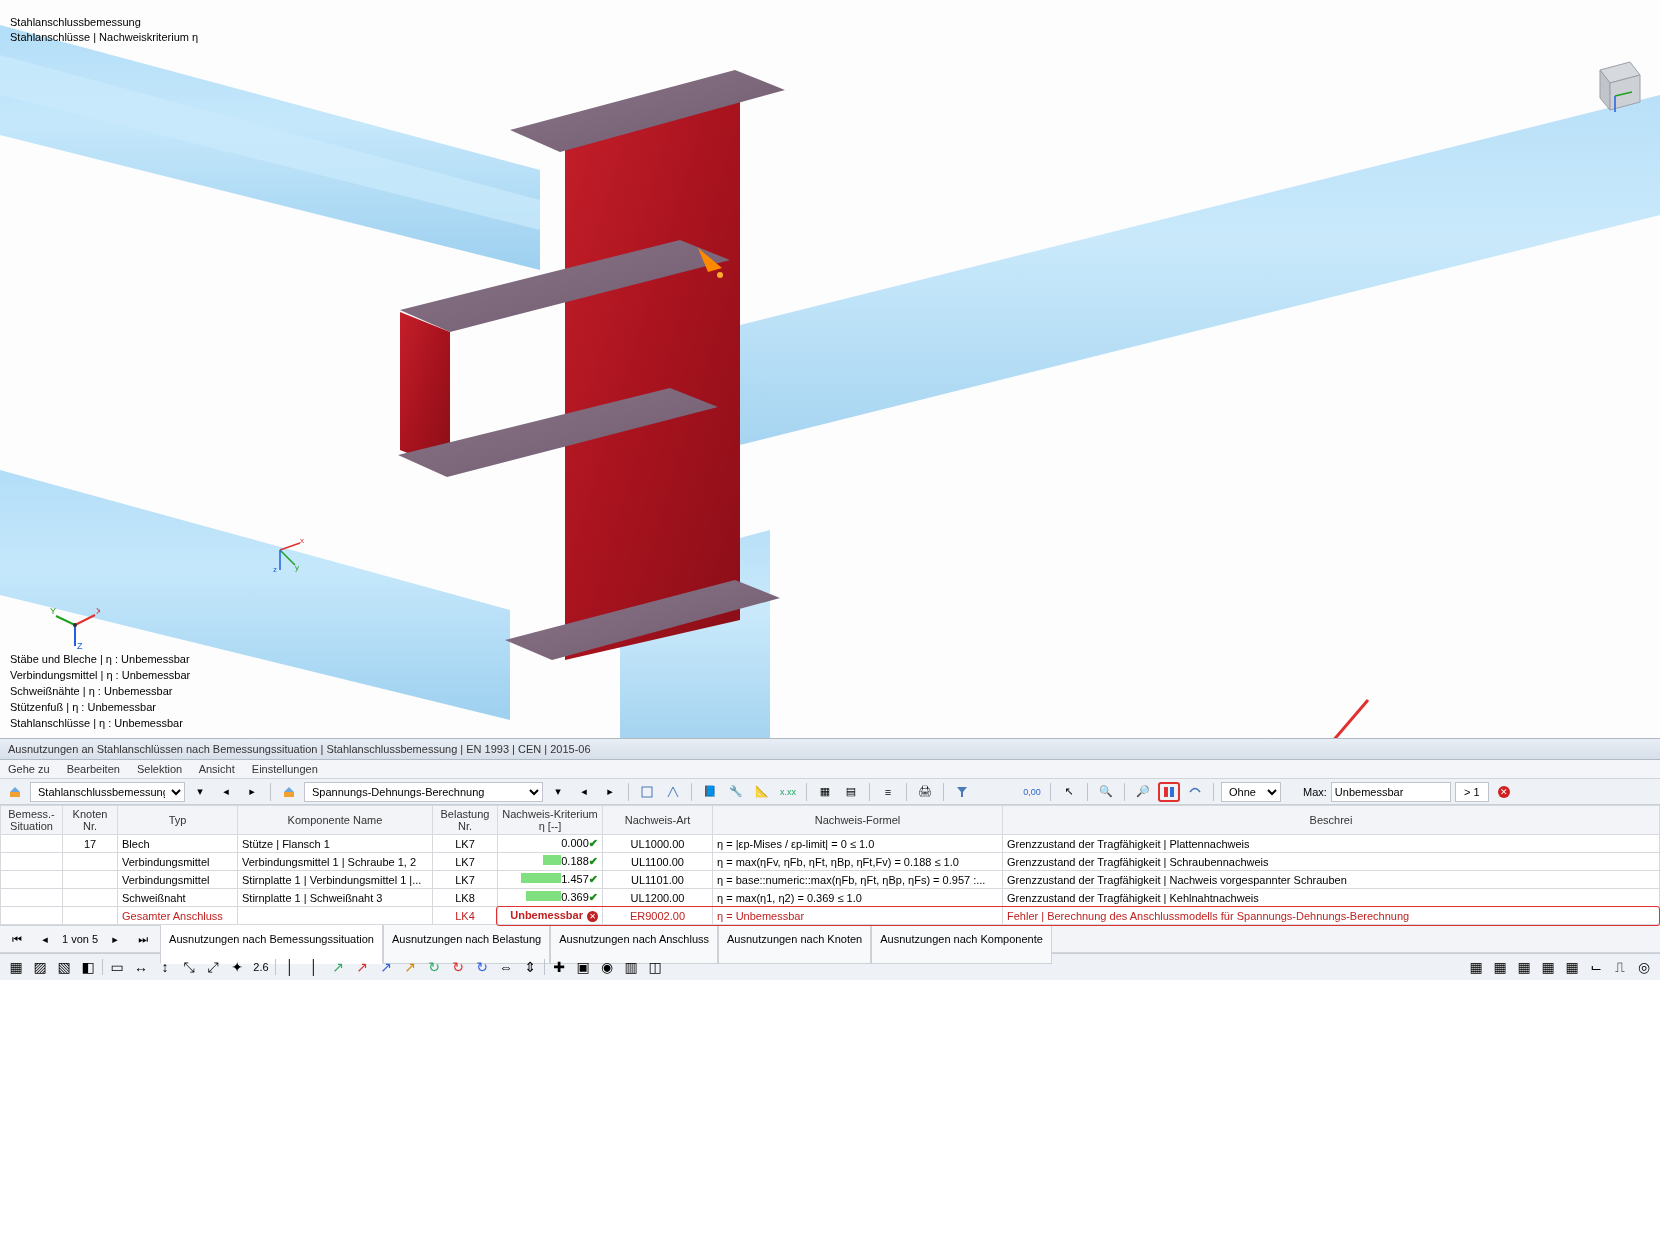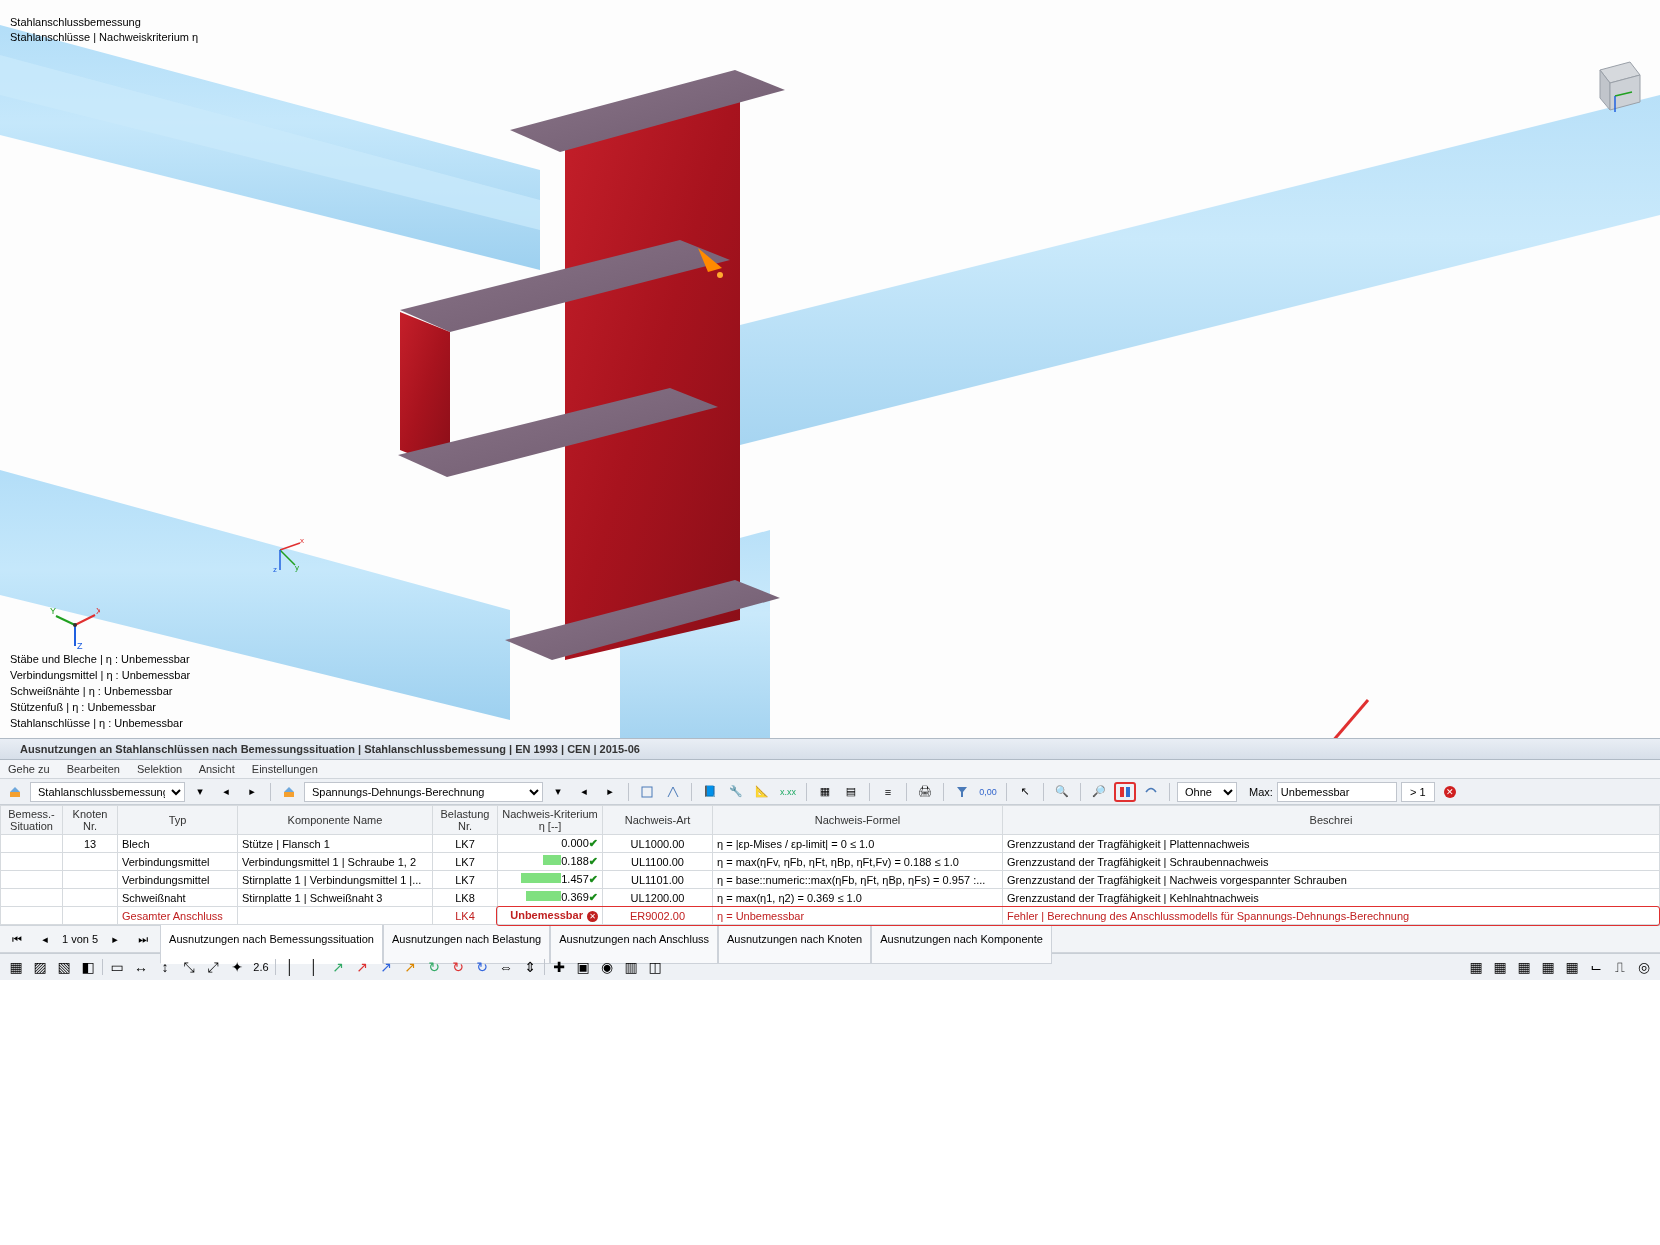--- a/index.html
+++ b/index.html
@@ -51,22 +51,22 @@
 
 .panel {
   position: absolute;
   top: 738px;
   left: 0;
   width: 100%;
   background: #e8edf2;
 }
 .panel-title {
   background: linear-gradient(#e9eef5,#d7dfe9);
-  font-weight: bold;
-  padding: 4px 20px;
+  font-weight: normal;
+  padding: 4px 8px;
   border-top: 1px solid #b0bac5;
   border-bottom: 1px solid #b0bac5;
   color: #333;
 }
 .panel-menu {
   background: #f3f5f8;
   padding: 3px 8px;
   color: #333;
   border-bottom: 1px solid #d0d5db;
 }
@@ -324,41 +324,41 @@
     <span class="sep"></span>
     <span class="icon-btn">≡</span>
     <span class="sep"></span>
     <span class="icon-btn">🖨</span>
     <span class="sep"></span>
     <span class="icon-btn">
         <svg width="12" height="12">
           <path d="M1,1 L11,1 L7,6 L7,11 L5,11 L5,6 Z" fill="#4a7ab8"></path>
         </svg>
       </span>
-    <span class="icon-btn" style="font-size:9px;color:#36c;">0,00</span>
+    <span class="icon-btn" style="font-size:9px;color:#36c;margin-left:44px;">0,00</span>
     <span class="sep"></span>
     <span class="icon-btn">↖</span>
     <span class="sep"></span>
     <span class="icon-btn">🔍</span>
     <span class="sep"></span>
     <span class="icon-btn">🔎</span>
     <span class="icon-btn highlighted">
         <svg width="14" height="14">
           <rect x="2" y="2" width="4" height="10" fill="#e03030"></rect>
           <rect x="8" y="2" width="4" height="10" fill="#3070d0"></rect>
         </svg>
       </span>
     <span class="icon-btn">
         <svg width="14" height="14">
           <path d="M2,7 Q7,0 12,7" fill="none" stroke="#4a7ab8" stroke-width="1.5"></path>
         </svg>
       </span>
     <span class="sep"></span>
     <select style="width:60px"><option>Ohne</option></select>
-    <span style="margin-left:8px;">Max:</span>
+    <span style="margin-left:18px;">Max:</span>
     <input style="width: 120px;" value="Unbemessbar">
     <input style="width: 34px; text-align: center;" value="&gt; 1">
     <span class="icon-btn">
         <span style="display:inline-block;width:12px;height:12px;border-radius:50%;background:#d02020;color:#fff;font-size:9px;line-height:12px;text-align:center;">✕</span>
       </span>
   </div>
 
   <div class="table-wrap" style="position:relative;">
     <table>
       <colgroup>
@@ -395,21 +395,21 @@
               <div style="white-space:normal;line-height:1.1">Nachweis-Formel</div>
             </th>
           <th>
               <div>Beschrei</div>
             </th>
         </tr>
       </thead>
       <tbody id="tbody">
           <tr>
             <td class="center"></td>
-            <td class="center">13</td>
+            <td class="center">17</td>
             <td>Blech</td>
             <td>Stütze | Flansch 1</td>
             <td class="center">LK7</td>
             <td class="num">
               <div class="bar-cell">
                 <span class="bar" style="width:0%;max-width:40px"></span>
                 <span>0.000</span> 
                 <span class="check">✔</span>
               </div>
             </td>

